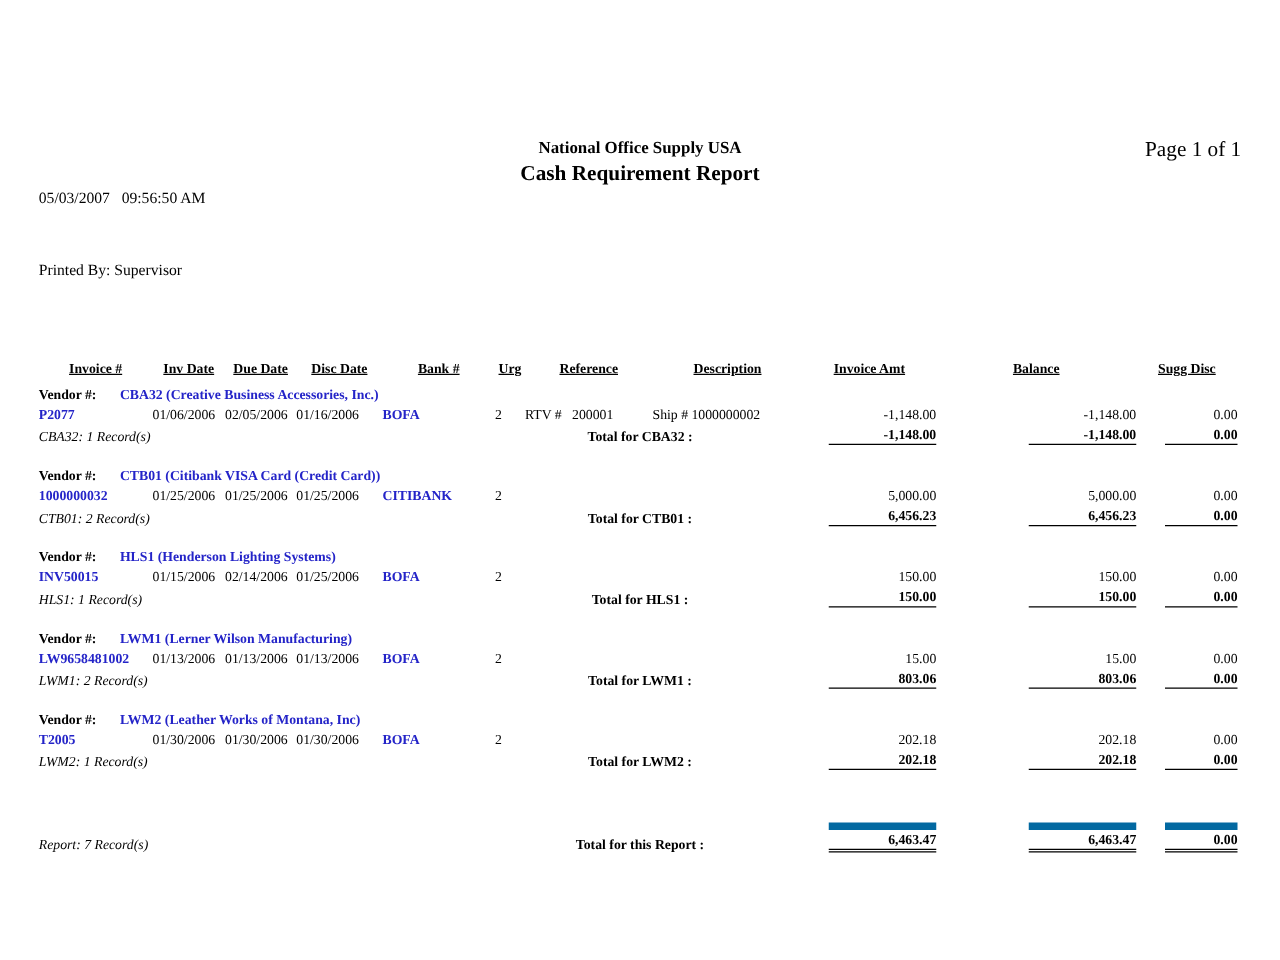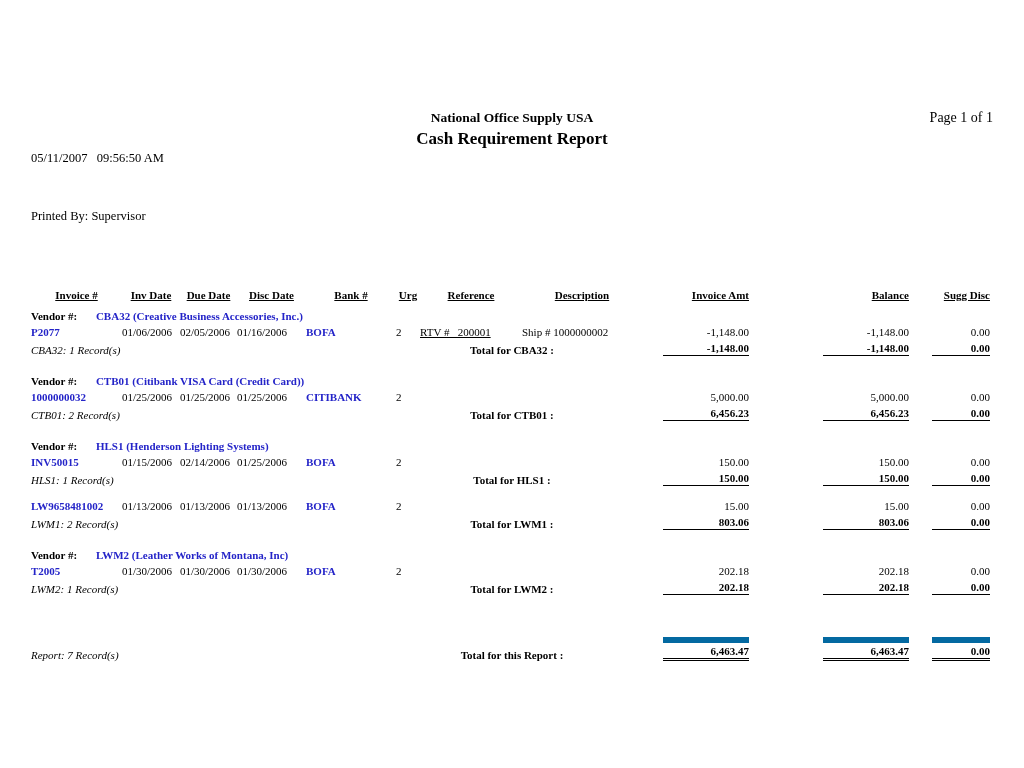--- a/index.html
+++ b/index.html
@@ -9,35 +9,35 @@
     font-family: "Liberation Serif", serif;
     color: #000000;
     overflow: hidden;
   }
   .page { padding: 110px 31px 0 31px; }
 
   
   .report-header { display: flex; align-items: flex-start; }
   .hdr-left  { width: 220px; font-size: 12.5px; line-height: 1.55; white-space: pre; }
   .hdr-center{ flex: 1; text-align: center; }
-  .hdr-right { width: 220px; text-align: right; font-size: 14px; }
+  .hdr-right { width: 220px; text-align: right; font-size: 17px; }
   .company { font-size: 13.5px; font-weight: bold; }
   .rtitle  { font-size: 17px;  font-weight: bold; margin-top: 3px; text-align: center; }
 
   
   table { border-collapse: collapse; table-layout: fixed; width: 959px; margin-top: 22px; }
   th {
     font-size: 11px; font-weight: bold; text-align: center;
     text-decoration: underline; white-space: nowrap; padding: 2px 0;
   }
-  th.num { text-align: right; }
+  th.num { text-align: center; }
   td { font-size: 11px; padding: 2px 0; vertical-align: bottom; white-space: nowrap; }
   td.num { text-align: right; }
   .link { color: var(--link, #2424C8); font-weight: bold; cursor: pointer; }
-  .pre { white-space: pre; text-decoration: underline; }
+  .pre { white-space: pre; }
 
   .vendor-row td { padding-top: 7px; }
   .vlabel { font-weight: bold; }
   .vname  { margin-left: 16px; }
 
   .records { font-style: italic; }
   .total-label { font-weight: bold; text-align: center; padding-right: 14px; }
   .total-amt span.ul {
     display: inline-block; min-width: 86px; text-align: right;
     font-weight: bold; border-bottom: 1px solid #000; padding-bottom: 1px;
@@ -57,21 +57,21 @@
   }
   td.sugg span.dul { min-width: 58px; }
 </style>
 </head>
 <body>
 
 <div class="page">
 
   <div class="report-header">
     <div class="hdr-left">
-      <div>05/11/2007   09:56:50 AM</div>
+      <div>05/03/2007   09:56:50 AM</div>
       <div>Printed By: Supervisor</div>
     </div>
     <div class="hdr-center">
       <div class="company">National Office Supply USA</div>
       <div class="rtitle">Cash Requirement Report</div>
     </div>
     <div class="hdr-right">Page 1 of 1</div>
   </div>
 
   <table>
@@ -188,20 +188,26 @@
         <td colspan="5" class="records">HLS1: 1 Record(s)</td>
         <td colspan="3" class="total-label">Total for HLS1 :</td>
         <td class="num total-amt"><span class="ul">150.00</span></td>
         <td class="num total-amt"><span class="ul">150.00</span></td>
         <td class="num total-amt sugg"><span class="ul">0.00</span></td>
       </tr>
       <tr class="spacer">
           <td colspan="11"></td>
         </tr>
 
+      <tr class="vendor-row">
+        <td colspan="11">
+          <span class="vlabel">Vendor #:</span>
+          <span class="vname link">LWM1 (Lerner Wilson Manufacturing)</span>
+        </td>
+      </tr>
       <tr class="data-row">
         <td class="link">LW9658481002</td>
         <td>01/13/2006</td>
         <td>01/13/2006</td>
         <td>01/13/2006</td>
         <td class="link">BOFA</td>
         <td>2</td>
         <td class="pre"></td>
         <td></td>
         <td class="num">15.00</td>

